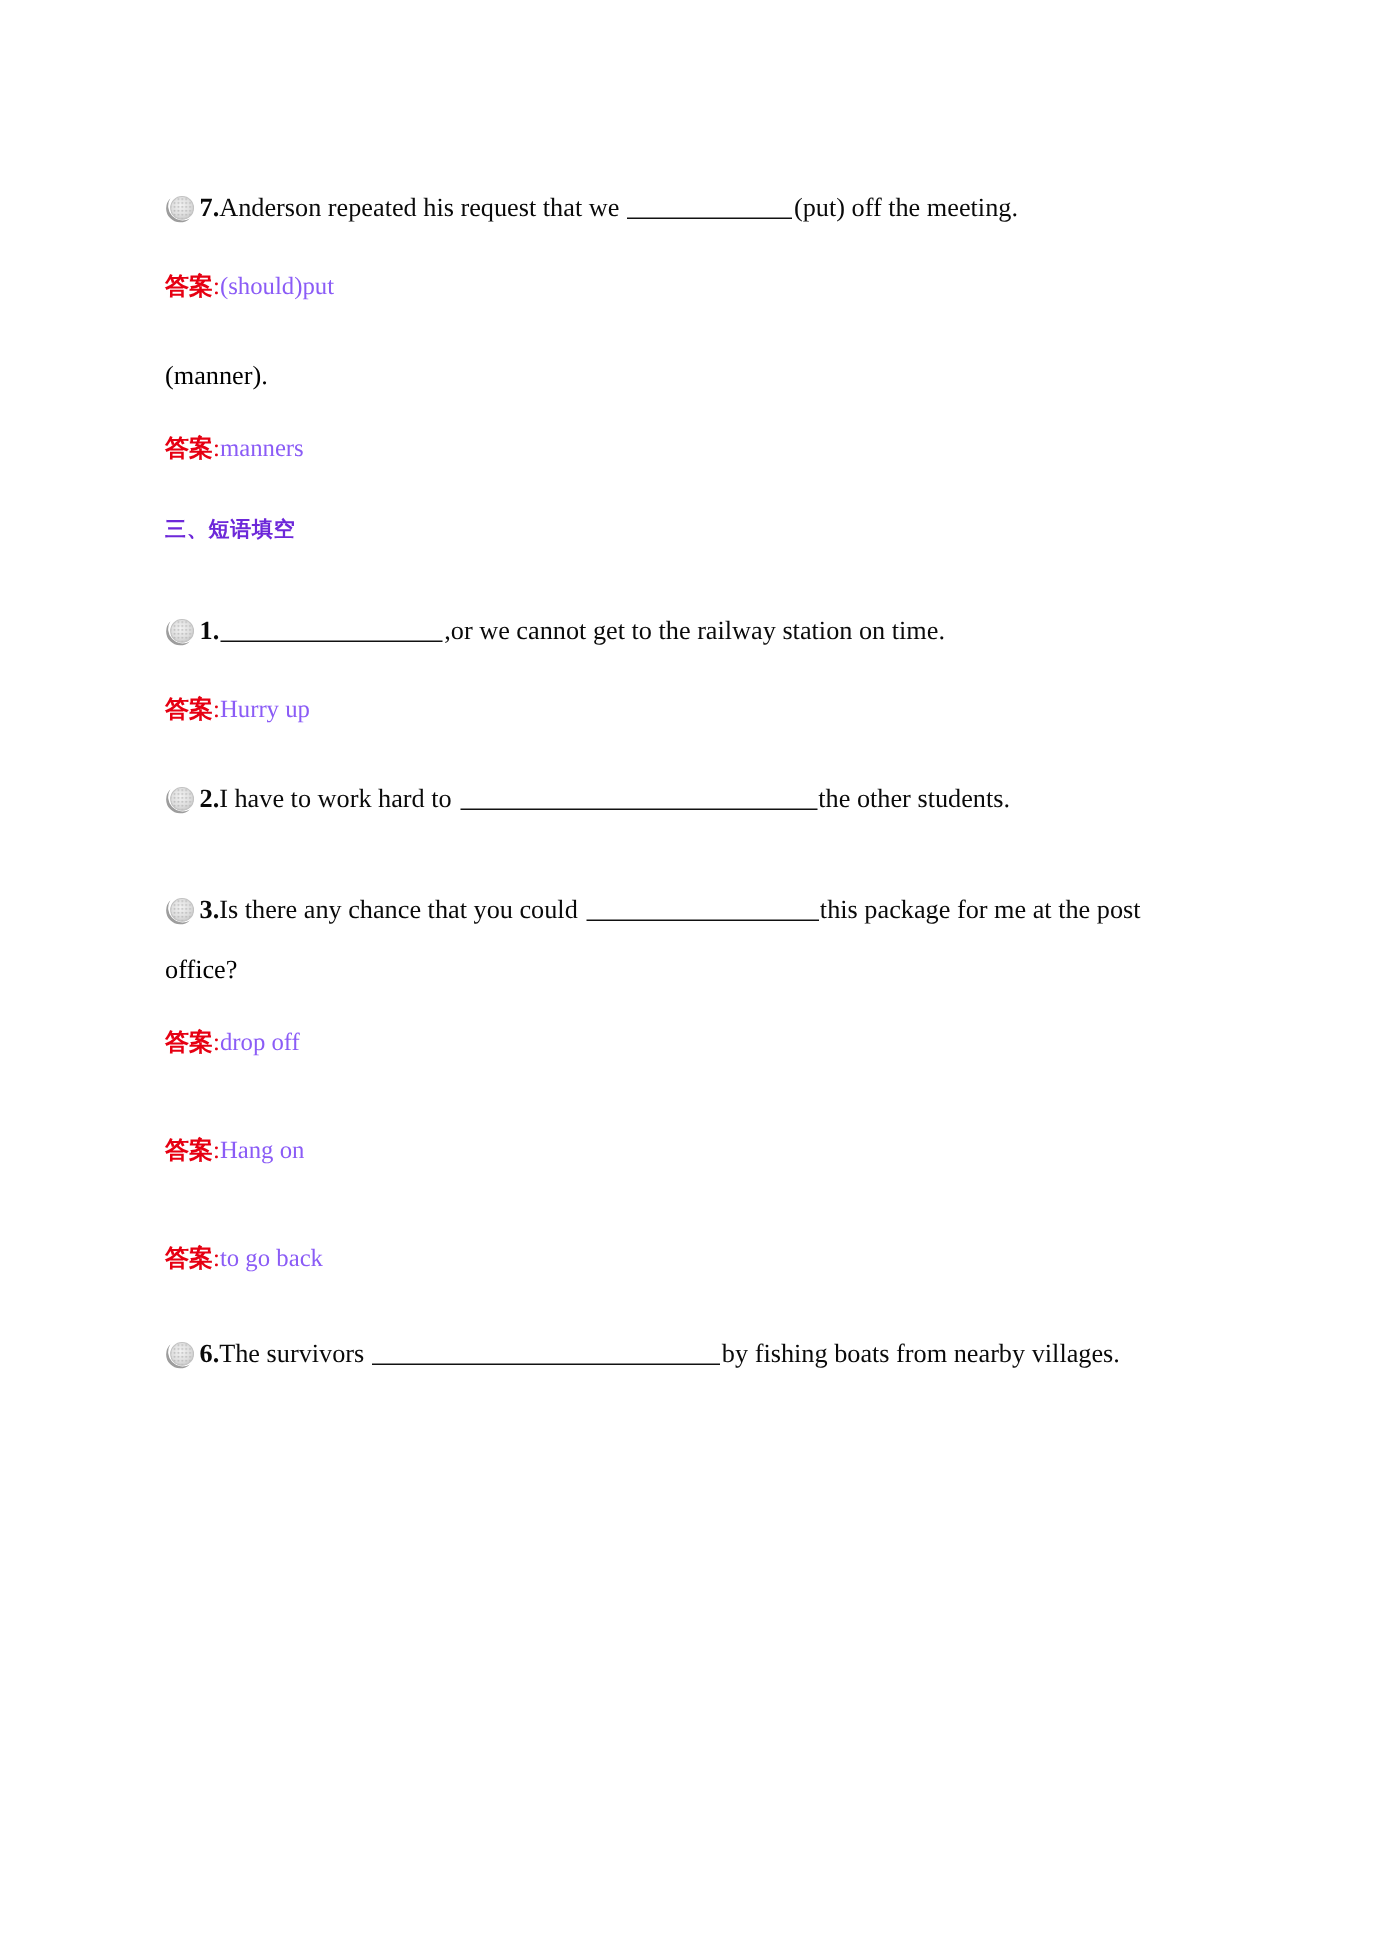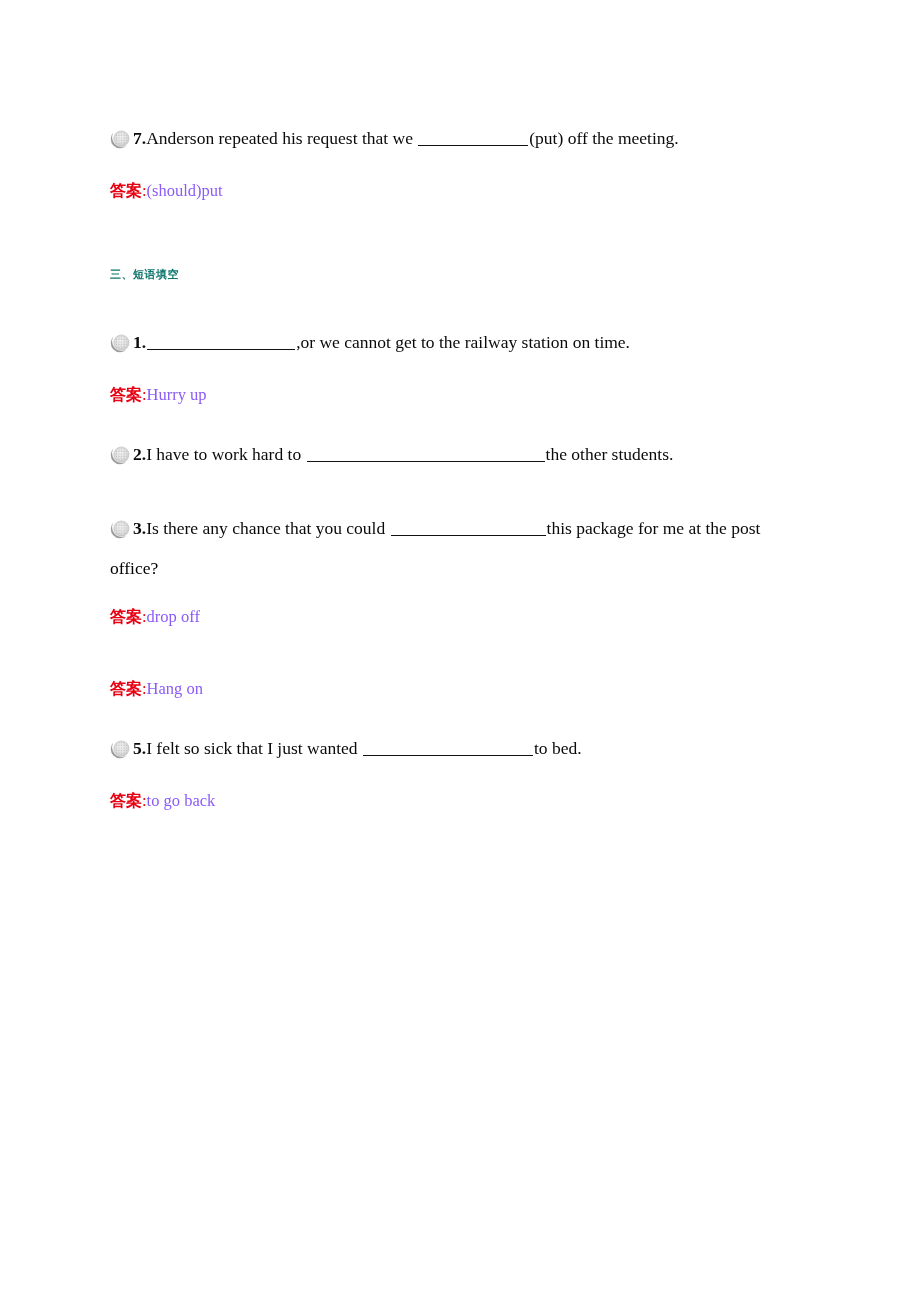--- a/index.html
+++ b/index.html
@@ -83,22 +83,22 @@
   .answer .val {
     font-family: "Liberation Serif", "DejaVu Serif", serif;
     font-size: 16.5px;
     color: #8b5cf6;
   }
 
   
   .section-heading {
     font-family: "DejaVu Sans", sans-serif;
     font-weight: bold;
-    font-size: 11px;
-    color: #0f766e;
+    font-size: 14px;
+    color: #6d28d9;
     line-height: 38px;
     margin: 0;
     letter-spacing: 0.5px;
   }
 
   
   .wordbank {
     border: 1.5px solid #2b2b2b;
     height: 34px;
     line-height: 34px;
@@ -156,21 +156,25 @@
           </svg>
       </span><span class="num">7.</span><span class="txt">Anderson repeated his request that we </span><span class="blank" style="width:110px"></span><span class="txt">(put) off the meeting.</span>
     </div>
     <div class="sp-14"></div>
     <div class="answer">
       <span class="label">答案</span><span class="colon">:</span><span class="val">(should)put</span>
     </div>
 
     <div class="sp-20"></div>
 
+    <div class="wrapline">(manner).</div>
     <div class="sp-10"></div>
+    <div class="answer">
+      <span class="label">答案</span><span class="colon">:</span><span class="val">manners</span>
+    </div>
 
     <div class="sp-16"></div>
 
     <div class="section-heading">三、短语填空</div>
 
     <div class="sp-14"></div>
 
 
     <div class="sp-14"></div>
 
@@ -214,29 +218,29 @@
 
     <div class="sp-20"></div>
 
     <div class="sp-14"></div>
     <div class="answer">
       <span class="label">答案</span><span class="colon">:</span><span class="val">Hang on</span>
     </div>
 
     <div class="sp-20"></div>
 
-    <div class="item">
-      <span class="bullet">
-        <svg width="22" height="20">
-            <use href="#bulletSym"></use>
-          </svg>
-      </span><span class="num">5.</span><span class="txt">I felt so sick that I just wanted </span><span class="blank" style="width:170px"></span><span class="txt">to bed.</span>
-    </div>
     <div class="sp-14"></div>
     <div class="answer">
       <span class="label">答案</span><span class="colon">:</span><span class="val">to go back</span>
     </div>
 
     <div class="sp-24"></div>
 
+    <div class="item">
+      <span class="bullet">
+        <svg width="22" height="20">
+            <use href="#bulletSym"></use>
+          </svg>
+      </span><span class="num">6.</span><span class="txt">The survivors </span><span class="blank" style="width:232px"></span><span class="txt">by fishing boats from nearby villages.</span>
+    </div>
 
   </div>
 </div>
 
 </body></html>

